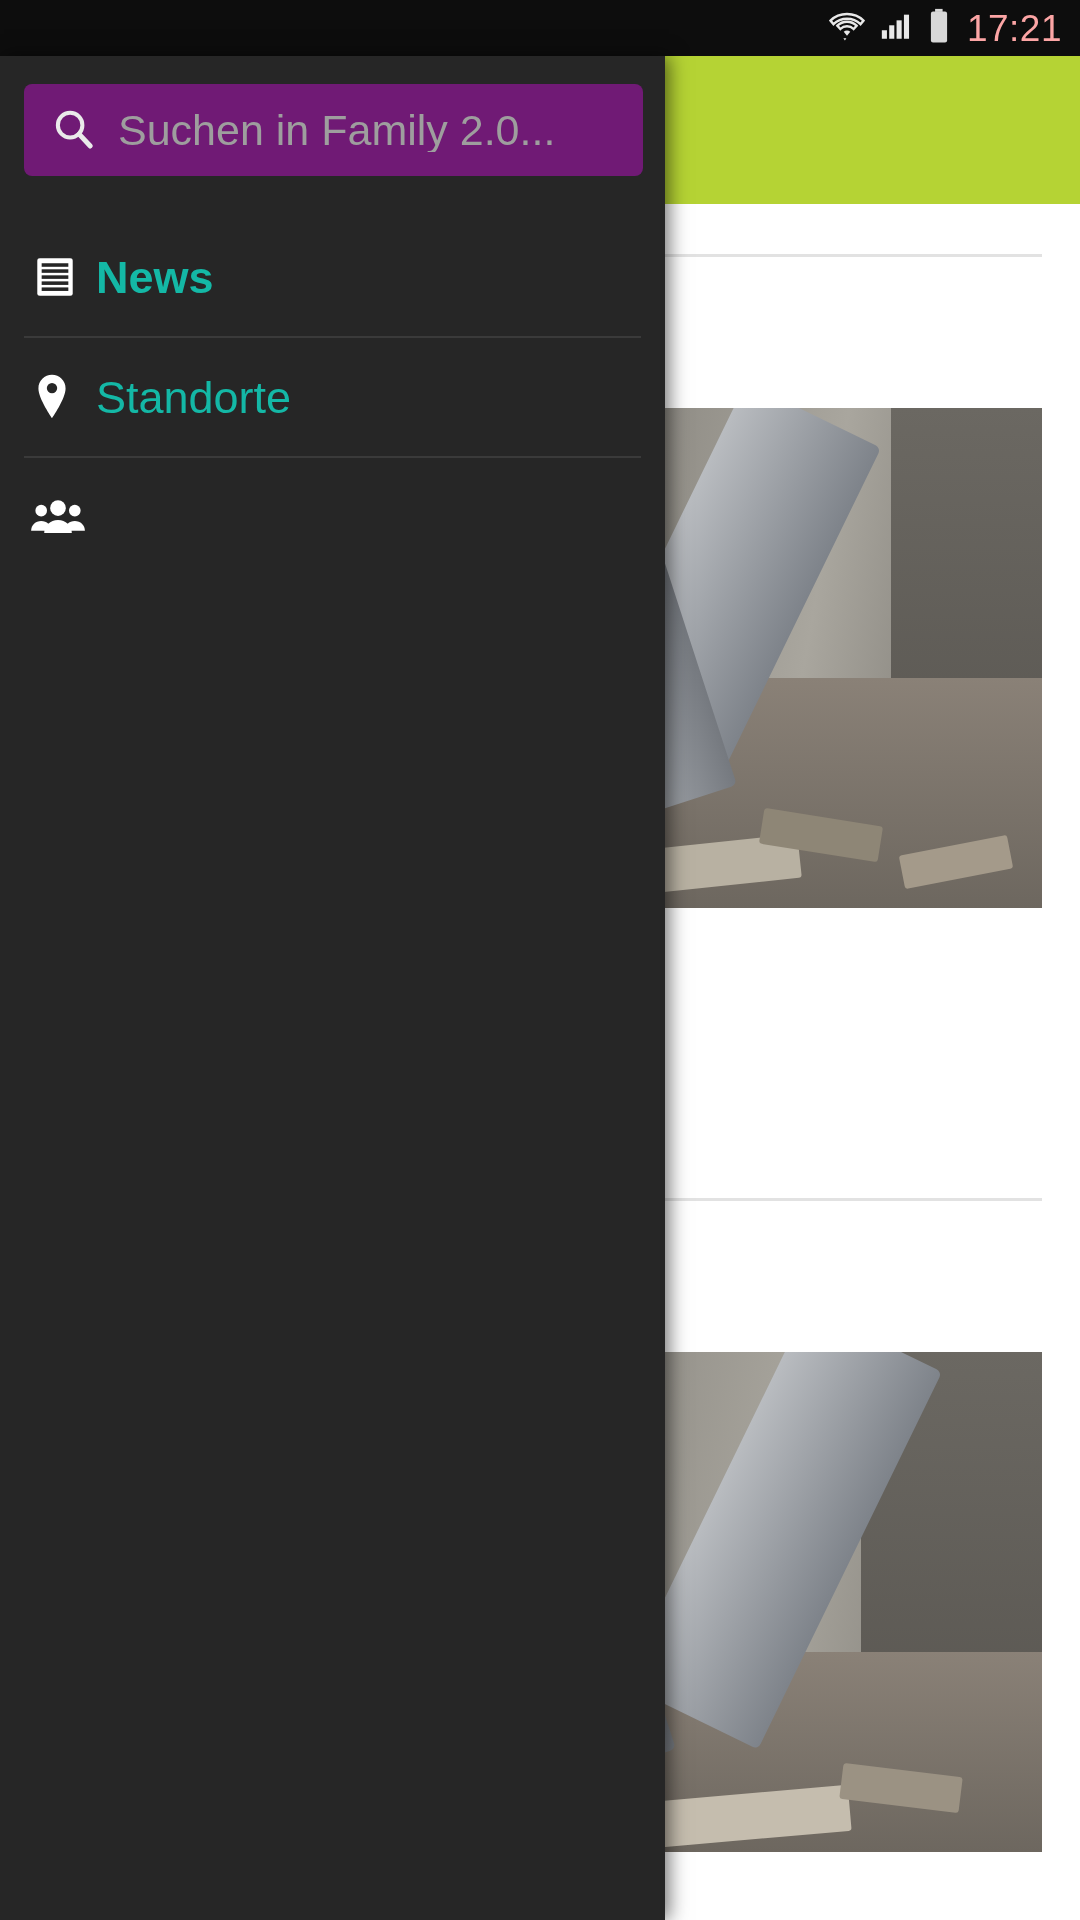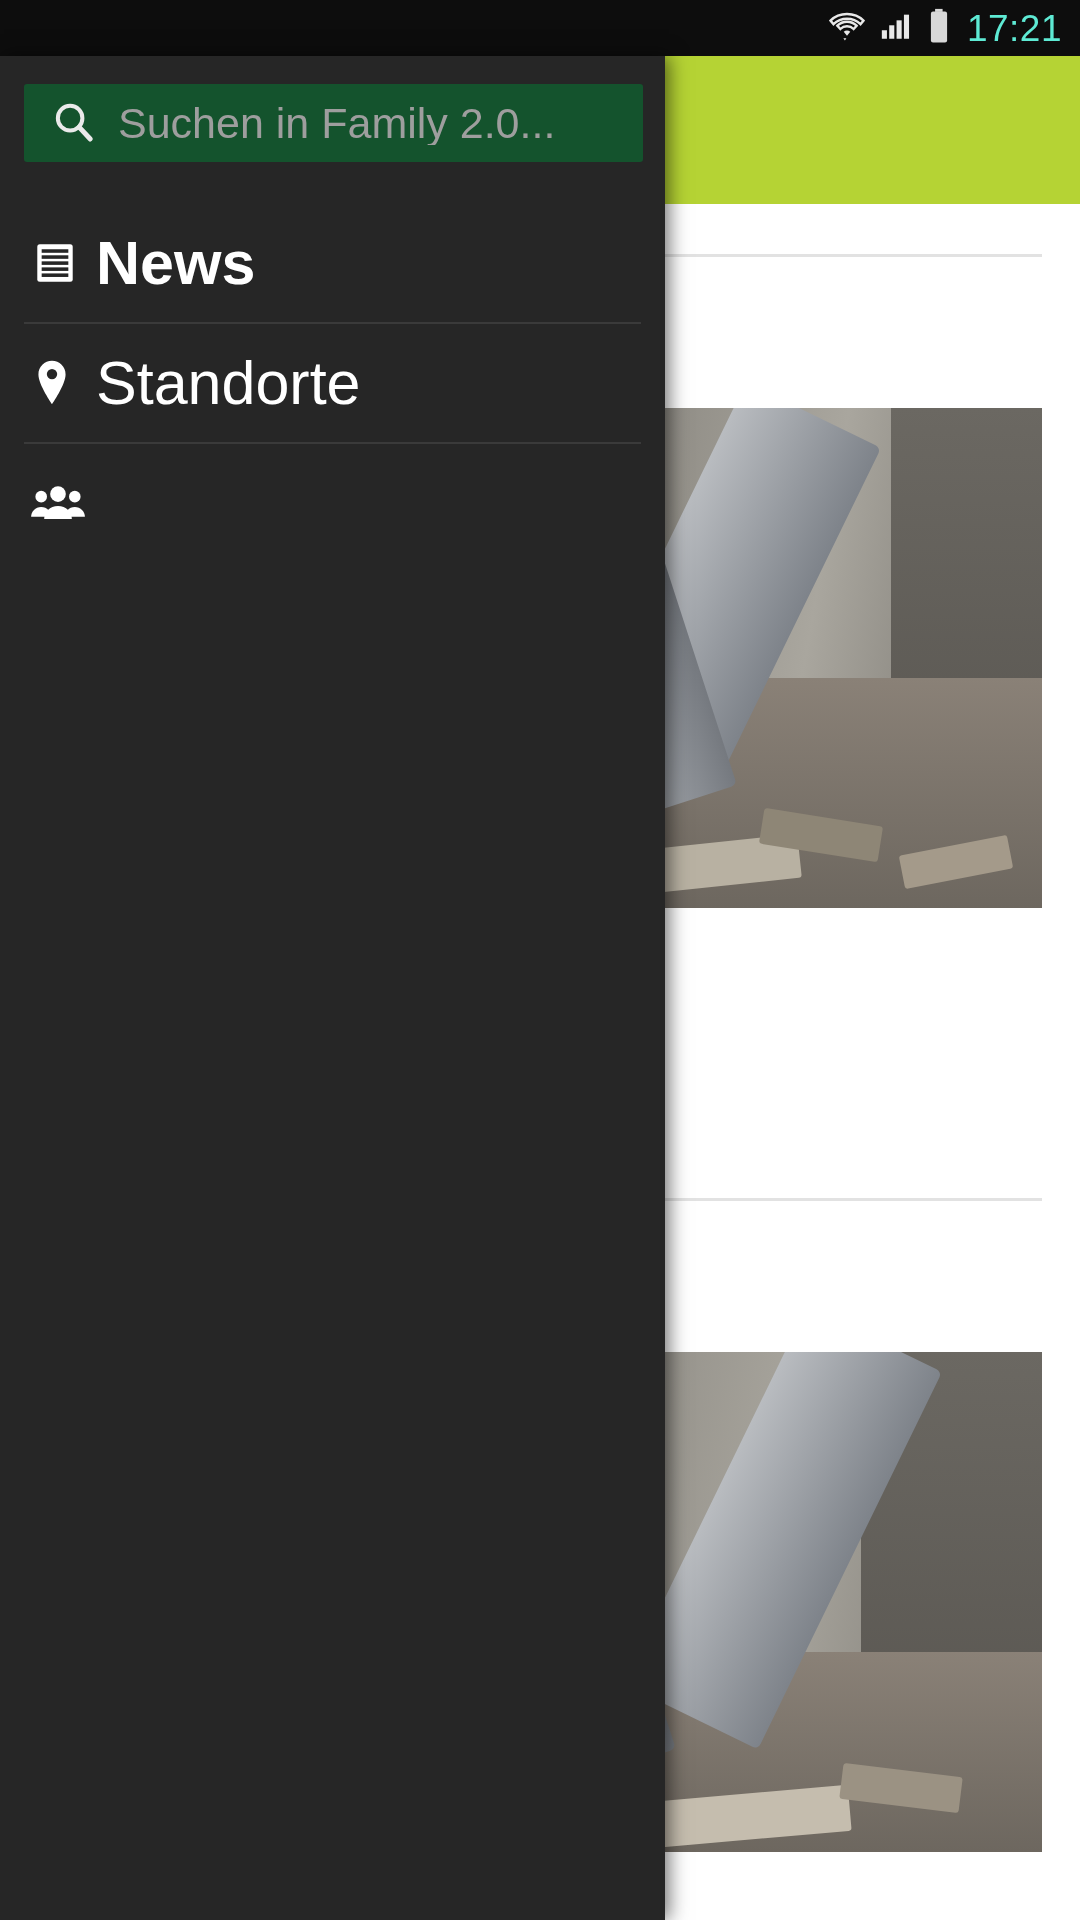--- a/index.html
+++ b/index.html
@@ -21,21 +21,21 @@
     position:absolute; left:0; top:0;
     width:1080px; height:56px;
     background:#0d0d0d;
     display:flex; align-items:center; justify-content:flex-end;
     padding-right:18px;
     z-index:50;
   }
   .sb-icons { display:flex; align-items:center; gap:14px; }
   .sb-ic { display:block; }
   #sb-time {
-    color:#5eead4; font-size:37px; letter-spacing:0.5px;
+    color:#fca5a5; font-size:37px; letter-spacing:0.5px;
     margin-left:16px; line-height:1; font-weight:400;
   }
 
   
   #content {
     position:absolute; left:0; top:56px;
     width:1080px; height:1864px;
     background:#ffffff;
     overflow:hidden;
   }
@@ -109,38 +109,38 @@
   }
   #drawer {
     position:absolute; left:0; top:56px;
     width:665px; height:1864px;
     background:#262626;
     z-index:70;
     box-shadow:4px 0 18px rgba(0,0,0,0.55);
   }
   #search-wrap { padding:28px 24px 0 24px; }
   #search-box {
-    height:78px; background:#14532d; border-radius:3px;
+    height:92px; background:#701a75; border-radius:8px;
     display:flex; align-items:center; padding:0 26px;
     width:619px;
   }
   #search-icon { flex:0 0 auto; margin-right:22px; }
   #search-text {
     color:#9e9e9e; font-size:43px; white-space:nowrap;
     overflow:hidden; line-height:1;
   }
 
   #nav { margin-top:42px; }
   .nav-item {
     display:flex; align-items:center;
     height:118px; padding-left:30px;
   }
   .nav-ico { width:66px; flex:0 0 66px; display:flex;
     align-items:center; justify-content:flex-start; }
-  .nav-label { color:#ffffff; font-size:61px; line-height:1; white-space:nowrap; }
+  .nav-label { color:#14b8a6; font-size:45px; line-height:1; white-space:nowrap; }
   .nav-item.active .nav-label { font-weight:bold; }
   .nav-div { height:2px; background:#3a3a3a; margin-left:24px; width:617px; }
 </style>
 </head>
 <body>
 
 <div id="screen">
 
   <div id="statusbar">
     <div class="sb-icons">

